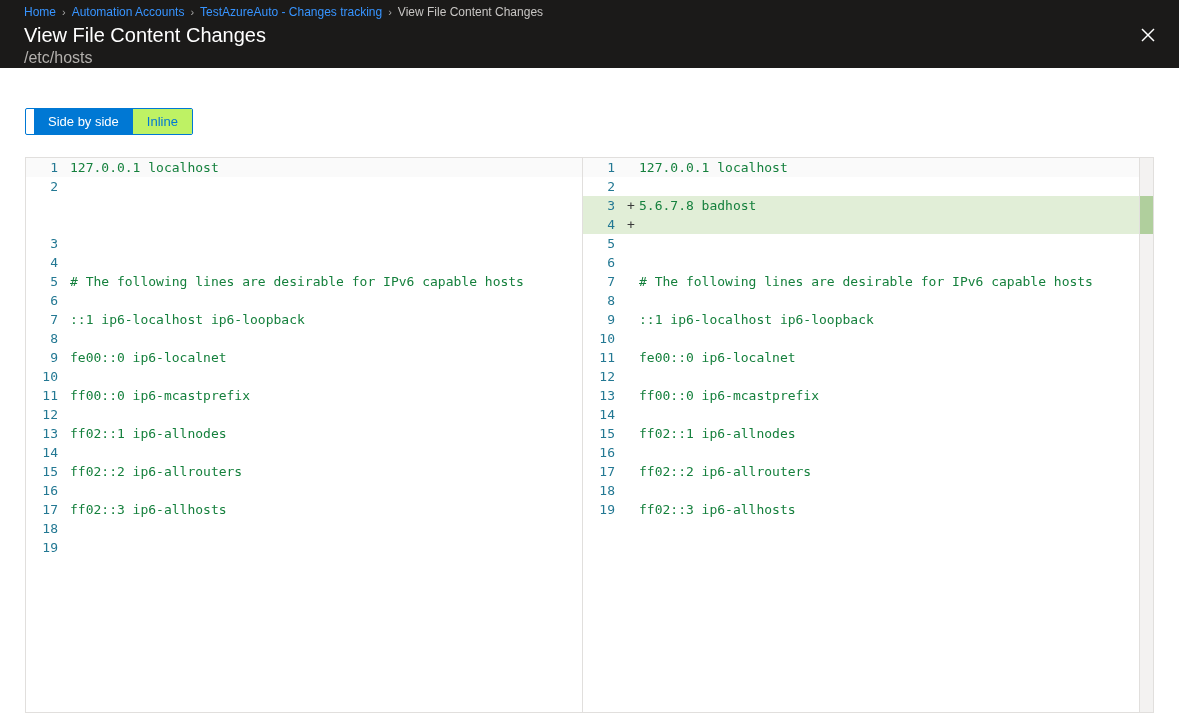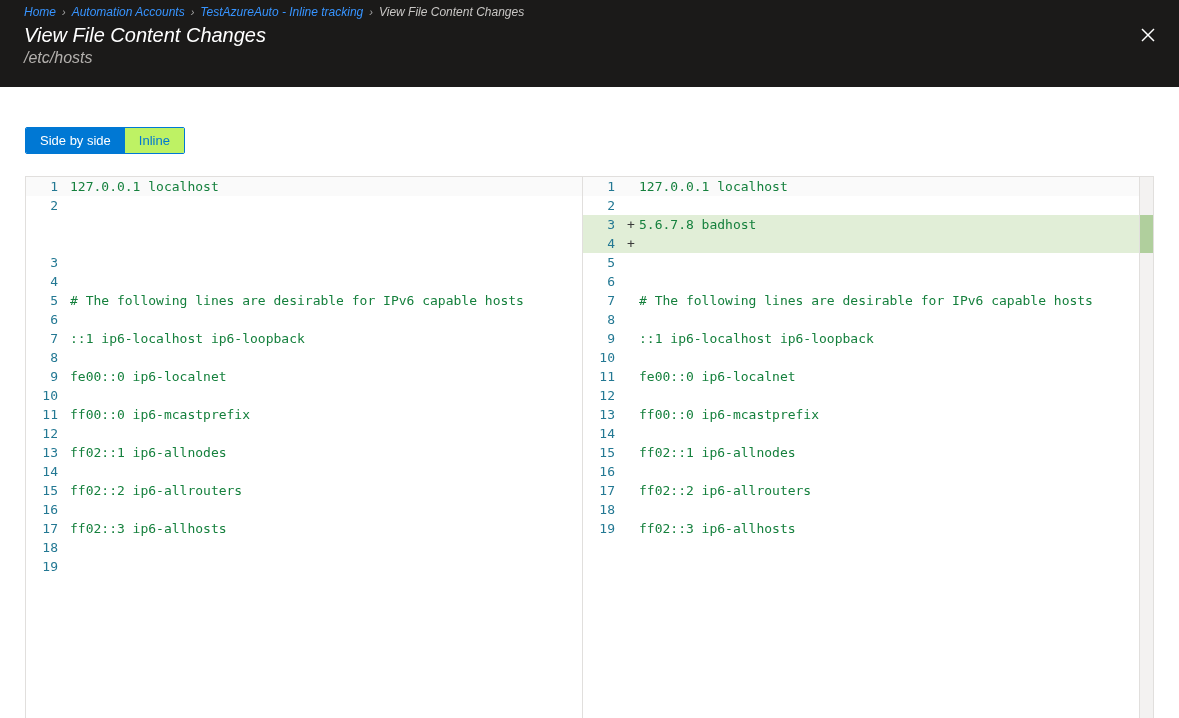--- a/index.html
+++ b/index.html
@@ -1,29 +1,29 @@
 <!DOCTYPE html>
 <html><head>
 <meta charset="utf-8">
 <style>
   * { box-sizing: border-box; margin: 0; padding: 0; }
   html, body { width: 1179px; height: 718px; font-family: "Segoe UI", Arial, sans-serif; background: #fff; overflow: hidden; }
-  .topbar { background: #1b1a19; color: #fff; height: 87px; width: 100%; font-style: italic; }
+  .topbar { background: #1b1a19; color: #fff; height: 68px; width: 100%; }
   .breadcrumb { height: 22px; display: flex; align-items: center; padding: 2px 0 0 24px; font-size: 12px; color: #b3b0ad; }
   .breadcrumb a { color: #3794ff; text-decoration: none; }
   .breadcrumb .sep { color: #a7a7a7; margin: 0 6px; font-size: 11px; }
   .breadcrumb .current { color: #c8c6c4; }
   .title-row { display: flex; align-items: flex-start; justify-content: space-between; padding: 0 18px 0 24px; }
   .title-block { display: flex; flex-direction: column; }
   .title { font-size: 20px; font-weight: 400; color: #fff; line-height: 26px; }
   .subtitle { font-size: 16px; color: #b3b0ad; margin-top: 1px; }
   .close-btn { color: #fff; font-size: 18px; line-height: 18px; cursor: pointer; padding: 6px; }
   .close-btn svg { width: 14px; height: 14px; display: block; }
   .content { padding: 40px 25px 20px 25px; }
-  .view-toggle { display: inline-flex; border: 1px solid #0078d4; border-radius: 2px; overflow: hidden; margin-bottom: 22px; }
+  .view-toggle { display: inline-flex; border: 1px solid #0078d4; border-radius: 2px; overflow: hidden; margin-bottom: 22px; padding-left: 8px; }
   .view-toggle button { border: none; padding: 5px 14px; font-size: 13px; cursor: pointer; background: #bef264; color: #0078d4; font-family: inherit; }
   .view-toggle button.active { background: #0078d4; color: #fff; }
   .diff-container { display: flex; border: 1px solid #e1dfdd; height: 556px; font-family: Consolas, monospace; font-size: 13px; line-height: 19px; position: relative; }
   .pane { flex: 1; display: flex; flex-direction: column; overflow: hidden; }
   .pane.left { border-right: 1px solid #e1dfdd; }
   .rows { display: flex; flex-direction: column; }
   .row { display: flex; height: 19px; align-items: center; }
   .gutter { width: 42px; text-align: right; padding-right: 10px; color: #237893; user-select: none; flex-shrink: 0; }
   .sign { width: 12px; text-align: center; color: #3a3a3a; flex-shrink: 0; }
   .code { white-space: pre; color: #15803d; flex: 1; padding-left: 2px; }
@@ -38,21 +38,21 @@
 </style>
 </head>
 <body>
 
 <div class="topbar">
   <div class="breadcrumb">
     <a href="#">Home</a>
     <span class="sep">›</span>
     <a href="#">Automation Accounts</a>
     <span class="sep">›</span>
-    <a href="#">TestAzureAuto - Inline tracking</a>
+    <a href="#">TestAzureAuto - Changes tracking</a>
     <span class="sep">›</span>
     <span class="current">View File Content Changes</span>
   </div>
   <div class="title-row">
     <div class="title-block">
       <div class="title">View File Content Changes</div>
       <div class="subtitle">/etc/hosts</div>
     </div>
     <div class="close-btn">
       <svg viewBox="0 0 14 14">

